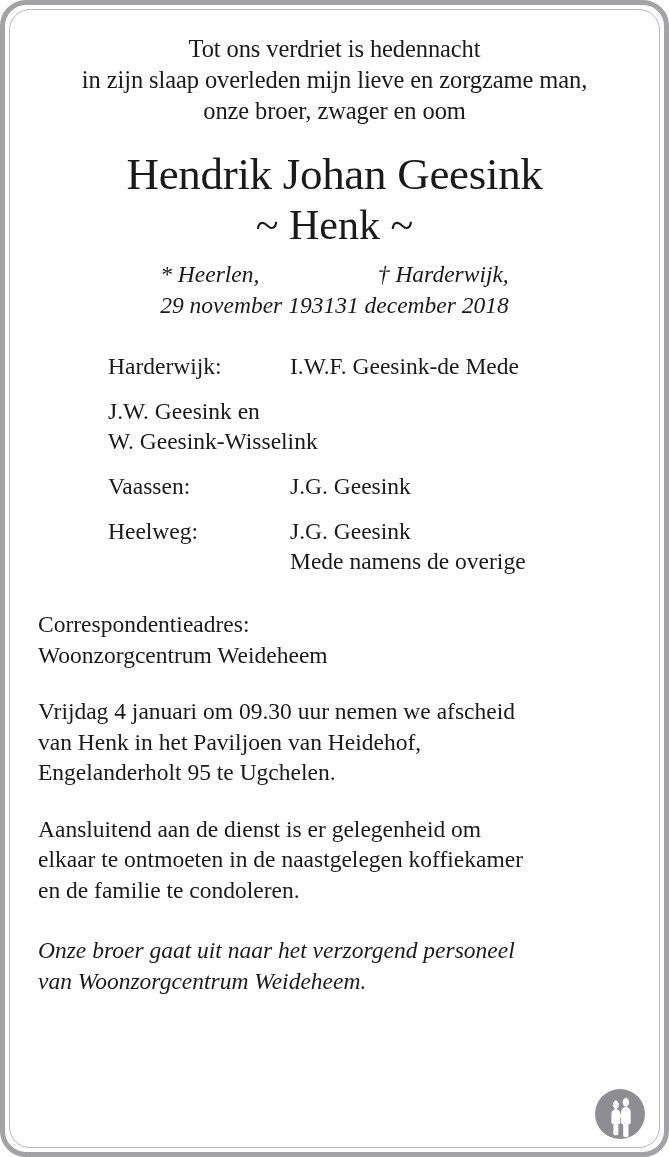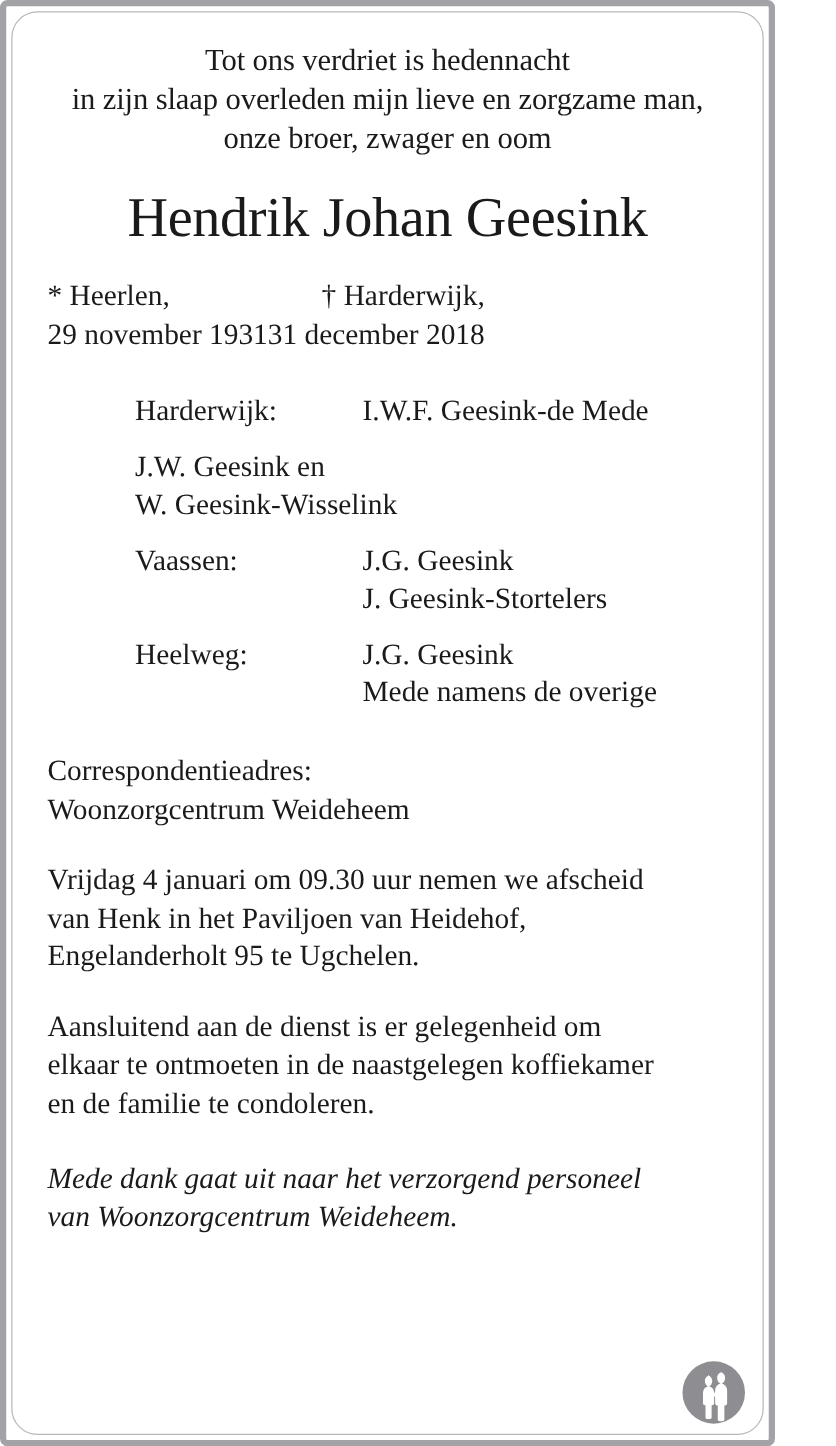--- a/index.html
+++ b/index.html
@@ -12,25 +12,25 @@
     height: 1157px;
     font-family: "Liberation Serif", "DejaVu Serif", serif;
     color: #1a1a1a;
     overflow: hidden;
   }
 
   
   #obituary-card {
     position: relative;
     box-sizing: border-box;
-    width: 620px;
+    width: 669px;
     height: 1157px;
     background: #ffffff;
     border: 5px solid #a3a3a7;
-    border-radius: 6px;
+    border-radius: 26px;
     padding: 0;
   }
   #inner-frame {
     position: absolute;
     left: 4px;
     top: 4px;
     right: 4px;
     bottom: 4px;
     border: 1px solid #b9b9bd;
     border-radius: 21px;
@@ -71,24 +71,25 @@
   .nickname {
     font-size: 42px;
     line-height: 50px;
     letter-spacing: 0px;
     white-space: nowrap;
   }
 
   
   .life-dates {
     display: flex;
-    justify-content: flex-start;
-    margin-top: 22px;
+    justify-content: center;
+    margin-top: 9px;
     font-size: 23.5px;
     line-height: 31px;
+    font-style: italic;
   }
   .life-col .l { display: block; white-space: nowrap; }
   .life-col.birth { text-align: left; }
   .life-col.death { text-align: right; }
 
   
   .family-list {
     margin-top: 30px;
     padding-left: 70px;
   }
@@ -143,20 +144,21 @@
   <div id="content">
 
     <div class="intro">
       <span class="intro-line">Tot ons verdriet is hedennacht</span>
       <span class="intro-line">in zijn slaap overleden mijn lieve en zorgzame man,</span>
       <span class="intro-line">onze broer, zwager en oom</span>
     </div>
 
     <div class="name-block">
       <div class="full-name">Hendrik Johan Geesink</div>
+      <div class="nickname">~ Henk ~</div>
     </div>
 
     <div class="life-dates">
       <div class="life-col birth">
         <span class="l">* Heerlen,</span>
         <span class="l">29 november 1931</span>
       </div>
       <div class="life-col death">
         <span class="l">† Harderwijk,</span>
         <span class="l">31 december 2018</span>
@@ -176,21 +178,20 @@
         <div class="family-names">
           <span class="n">J.W. Geesink en</span>
           <span class="n">W. Geesink-Wisselink</span>
         </div>
       </div>
 
       <div class="family-row">
         <div class="family-place">Vaassen:</div>
         <div class="family-names">
           <span class="n">J.G. Geesink</span>
-          <span class="n">J. Geesink-Stortelers</span>
         </div>
       </div>
 
       <div class="family-row">
         <div class="family-place">Heelweg:</div>
         <div class="family-names">
           <span class="n">J.G. Geesink</span>
           <span class="n">Mede namens de overige</span>
         </div>
       </div>
@@ -208,21 +209,21 @@
       <span class="l">Engelanderholt 95 te Ugchelen.</span>
     </div>
 
     <div class="para reception">
       <span class="l">Aansluitend aan de dienst is er gelegenheid om</span>
       <span class="l">elkaar te ontmoeten in de naastgelegen koffiekamer</span>
       <span class="l">en de familie te condoleren.</span>
     </div>
 
     <div class="para thanks">
-      <span class="l">Mede dank gaat uit naar het verzorgend personeel</span>
+      <span class="l">Onze broer gaat uit naar het verzorgend personeel</span>
       <span class="l">van Woonzorgcentrum Weideheem.</span>
     </div>
 
   </div>
 
   <div id="logo">
     <svg viewBox="0 0 52 52" width="52" height="52" aria-hidden="true">
       <circle cx="26" cy="26" r="25" fill="#8e8e92"></circle>
 
       <path d="M30.5 9.5c2.6 0 4.6 2.1 4.6 4.8 0 2.1-1.1 3.8-2.7 4.5 2.6.7 4.3 2.7 4.3 5.6v10.2c0 1-.7 1.7-1.6 1.7h-.6v11.1c0 .9-.7 1.6-1.6 1.6h-2.1c-.9 0-1.6-.7-1.6-1.6V36.3h-.5c-.9 0-1.6-.7-1.6-1.7V24.4c0-2.9 1.7-4.9 4.3-5.6-1.6-.7-2.7-2.4-2.7-4.5 0-2.7 2-4.8 4.6-4.8z" fill="#ffffff"></path>

